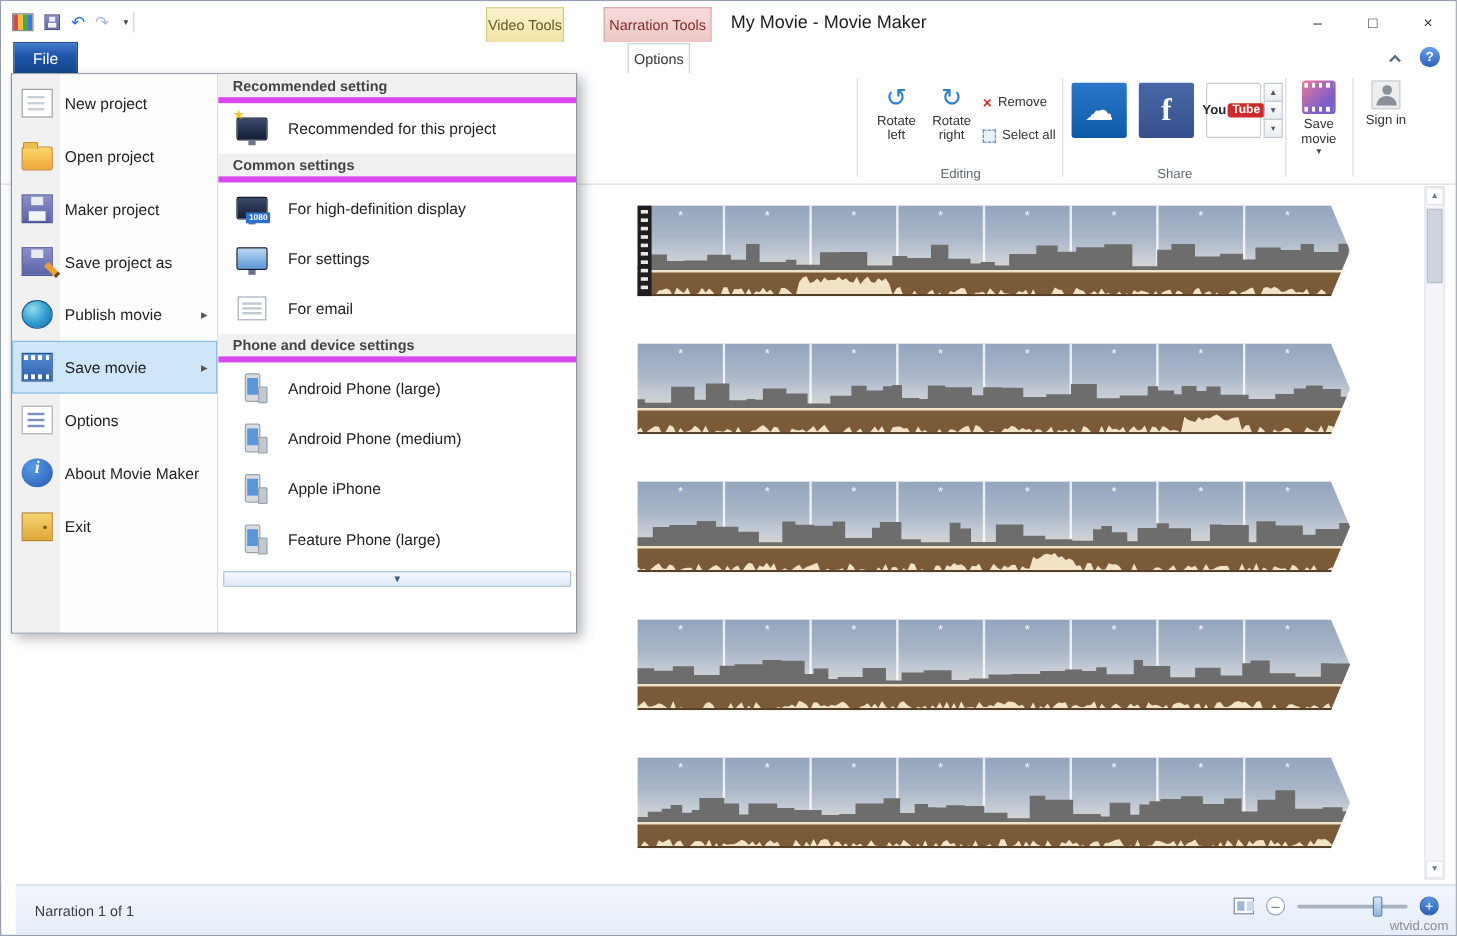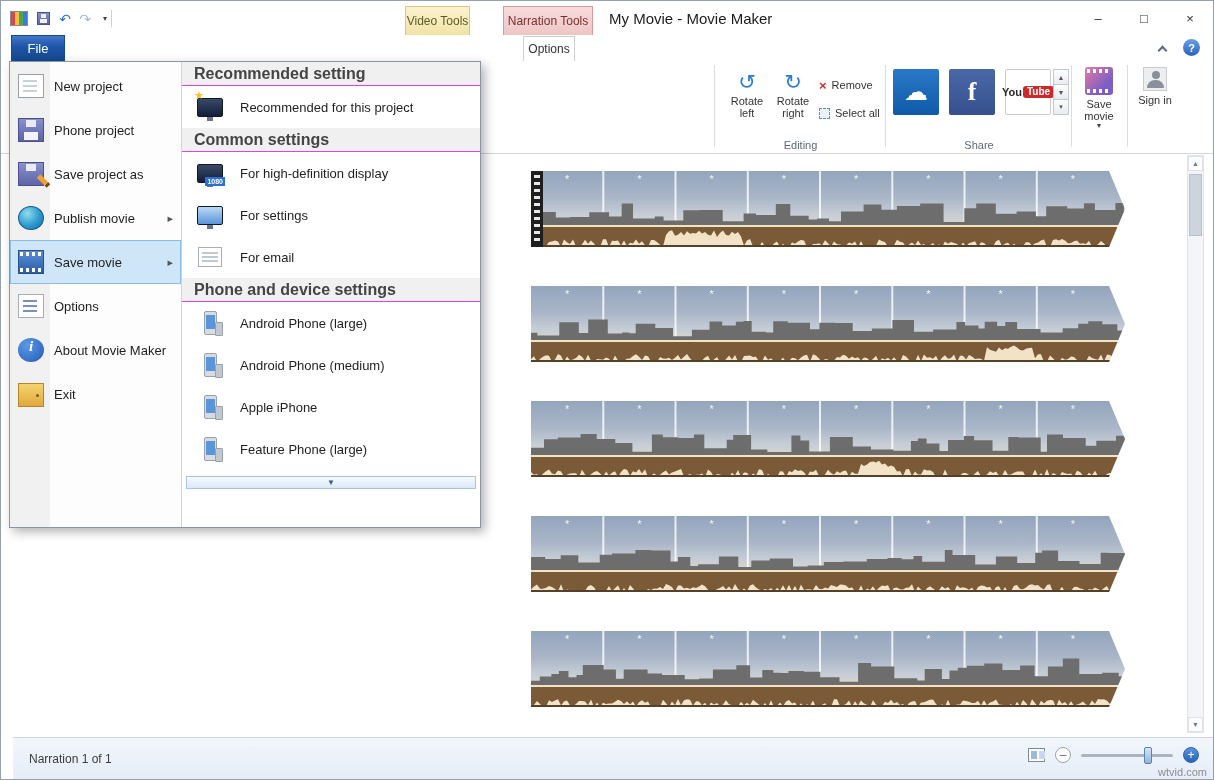--- a/index.html
+++ b/index.html
@@ -117,22 +117,22 @@
   .icon-import{background:linear-gradient(#6a9fd8,#35629f);border:1px solid #2a4f85}
   .icon-import::after{content:"";position:absolute;top:7px;left:8px;width:0;height:0;border-top:5px solid transparent;border-bottom:5px solid transparent;border-left:9px solid #4ec25a}
   .icon-optlist{background:#fff;border:1px solid #a8aeb6}
   .icon-optlist::before{content:"";position:absolute;left:4px;top:5px;width:14px;height:2px;background:#7a90c0;box-shadow:0 5px 0 #7a90c0,0 10px 0 #7a90c0}
   .icon-info{background:radial-gradient(circle at 35% 30%,#5a9ae8,#2458b0);border-radius:50%;height:24px}
   .icon-info::after{content:"i";position:absolute;inset:0;text-align:center;line-height:23px;color:#fff;font:italic bold 15px "Liberation Serif",serif}
   .icon-exit{background:linear-gradient(#f5d470,#e0a83c);border:1px solid #b8862a;margin-top:2px}
   .icon-exit::before{content:"";position:absolute;right:4px;top:10px;width:3px;height:3px;border-radius:50%;background:#7a5a1a}
 
   .submenu{flex:1;display:flex;flex-direction:column;background:#fff}
-  .sm-header{height:24px;background:#f0f0f0;border-bottom:1px solid #d946ef;display:flex;align-items:center;padding:0 12px;
-    font-size:16px;color:#444;font-weight:bold;flex:0 0 auto}
+  .sm-header{height:24px;background:#f0f0f0;border-bottom:5px solid #d946ef;display:flex;align-items:center;padding:0 12px;
+    font-size:12px;color:#444;font-weight:bold;flex:0 0 auto}
   .sm-item{height:42px;display:flex;align-items:center;padding:0 12px;font-size:13px;color:#1e1e1e;gap:14px;flex:0 0 auto}
   .smi{width:32px;height:30px;position:relative;flex:0 0 auto;display:flex;align-items:center;justify-content:center}
   .scr{width:26px;height:19px;border-radius:2px;border:1px solid #101828;background:linear-gradient(#3a4a6a,#141e38);position:relative}
   .scr::after{content:"";position:absolute;left:9px;bottom:-5px;width:6px;height:4px;background:#6a7488}
   .scr-blue{background:linear-gradient(#bcd8f4,#5a96d8)}
   .badge-star{position:absolute;left:0;top:-3px;color:#f5c02a;font-size:11px;font-style:normal}
   .badge-hd{position:absolute;right:1px;bottom:2px;background:#2a6fd4;color:#fff;font-size:7px;line-height:9px;padding:0 2px;font-style:normal;font-weight:bold}
   .sheet{width:24px;height:20px;background:#fff;border:1px solid #a8aeb6;position:relative}
   .sheet::before{content:"";position:absolute;left:3px;top:4px;width:16px;height:2px;background:#c0c8d0;box-shadow:0 4px 0 #c0c8d0,0 8px 0 #c0c8d0}
   .phone{width:13px;height:24px;background:#d8dce2;border:1px solid #9aa2ac;border-radius:2px;position:relative}
@@ -426,22 +426,26 @@
   <div class="vs-btn vs-down">▼</div>
 </div>
 
 <div class="file-popup">
   <div class="menu-left">
     <div class="menu-item">
       <i class="mi-icon icon-new"></i>
       <span class="mi-label">New project</span>
     </div>
     <div class="menu-item">
+      <i class="mi-icon icon-open"></i>
+      <span class="mi-label">Open project</span>
+    </div>
+    <div class="menu-item">
       <i class="mi-icon icon-floppy-l"></i>
-      <span class="mi-label">Phone project</span>
+      <span class="mi-label">Maker project</span>
     </div>
     <div class="menu-item">
       <i class="mi-icon icon-saveas"></i>
       <span class="mi-label">Save project as</span>
     </div>
     <div class="menu-item">
       <i class="mi-icon icon-globe"></i>
       <span class="mi-label">Publish movie</span>
       <span class="mi-arrow">▸</span>
     </div>

